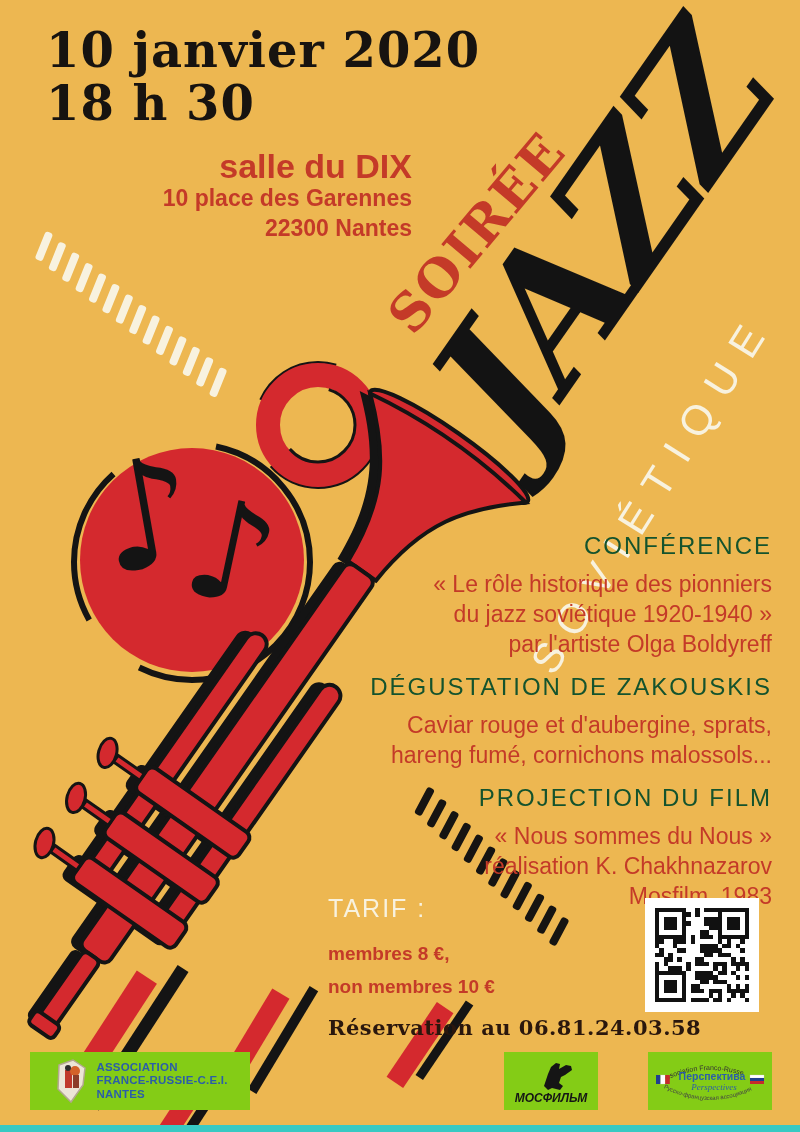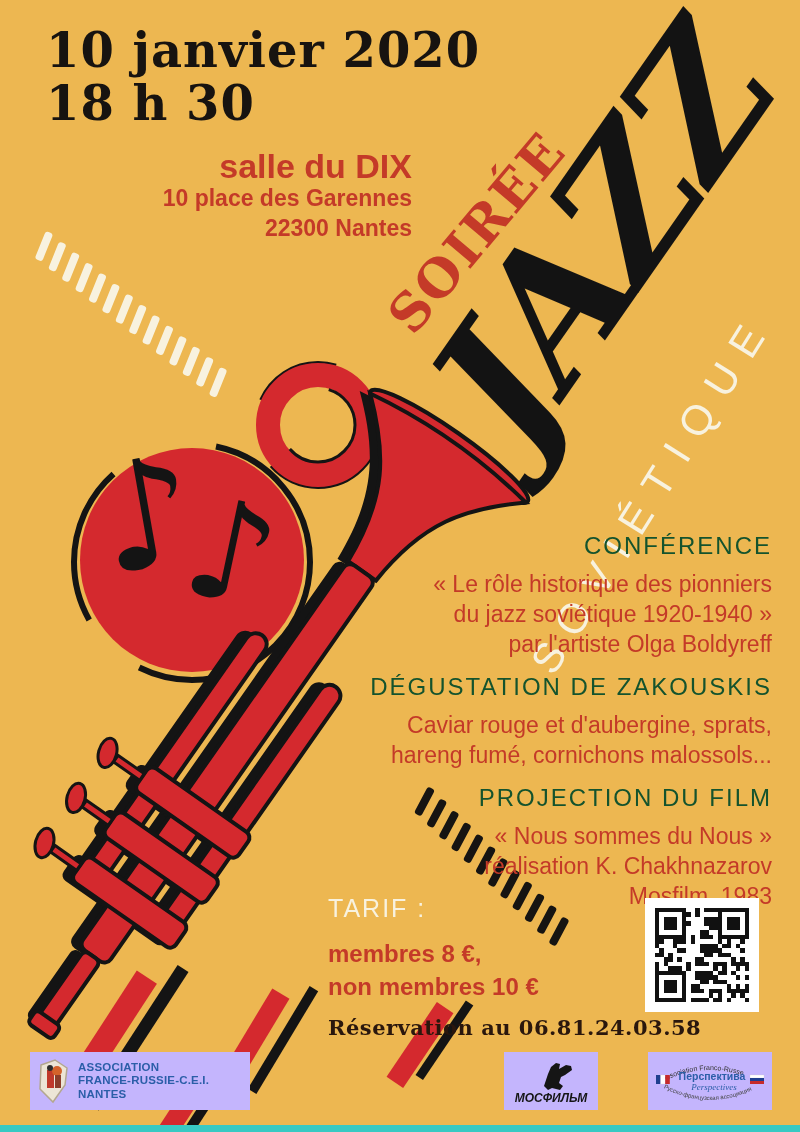--- a/index.html
+++ b/index.html
@@ -37,33 +37,33 @@
   
   .program{right:28px;top:532px;width:540px;text-align:right;z-index:5;}
   .sec{margin-top:14px;}
   .sec:first-child{margin-top:0;}
   .sec .head{color:#14532d;font-size:24px;letter-spacing:2px;margin-bottom:9px;font-weight:400;}
   .sec .line{color:#C43A28;font-size:23px;line-height:30px;font-weight:normal;}
 
   
   .tarif{left:328px;top:894px;z-index:5;}
   .tarif .head{color:#F8F2DF;font-size:25px;letter-spacing:2px;margin-bottom:14px;}
-  .tarif .line{color:#C43A28;font-size:24px;line-height:33px;font-weight:bold;}
+  .tarif .line{color:#C43A28;font-size:19px;line-height:33px;font-weight:bold;}
   .resv{margin-top:12px;color:#2A170D;font-family:"DejaVu Serif",serif;font-weight:800;
         font-size:21px;letter-spacing:.5px;}
 
   
   .qrbox{left:645px;top:898px;width:114px;height:114px;background:#fff;z-index:5;
          display:flex;align-items:center;justify-content:center;}
   .qr{display:grid;grid-template-columns:repeat(21,1fr);width:94px;height:94px;}
   .qr b{background:#fff;}
   .qr b.on{background:#111;}
 
   
-  .logo{background:#c4b5fd;z-index:6;display:flex;align-items:center;
+  .logo{background:#84cc16;z-index:6;display:flex;align-items:center;justify-content:center;
         overflow:hidden;}
   .logo1{left:30px;top:1052px;width:212px;height:58px;gap:6px;padding:0 4px;}
   .logo1 .txt{color:#2B5EA8;font-weight:bold;font-size:11.5px;line-height:13.5px;letter-spacing:.2px;}
   .logo2{left:293px;top:1052px;width:170px;height:58px;}
   .logo3{left:504px;top:1052px;width:94px;height:58px;}
   .logo4{left:648px;top:1052px;width:124px;height:58px;}
 
   .cyanbar{left:0;top:1125px;width:800px;height:7px;background:#38C9C3;z-index:7;}
 
   svg{display:block;}

